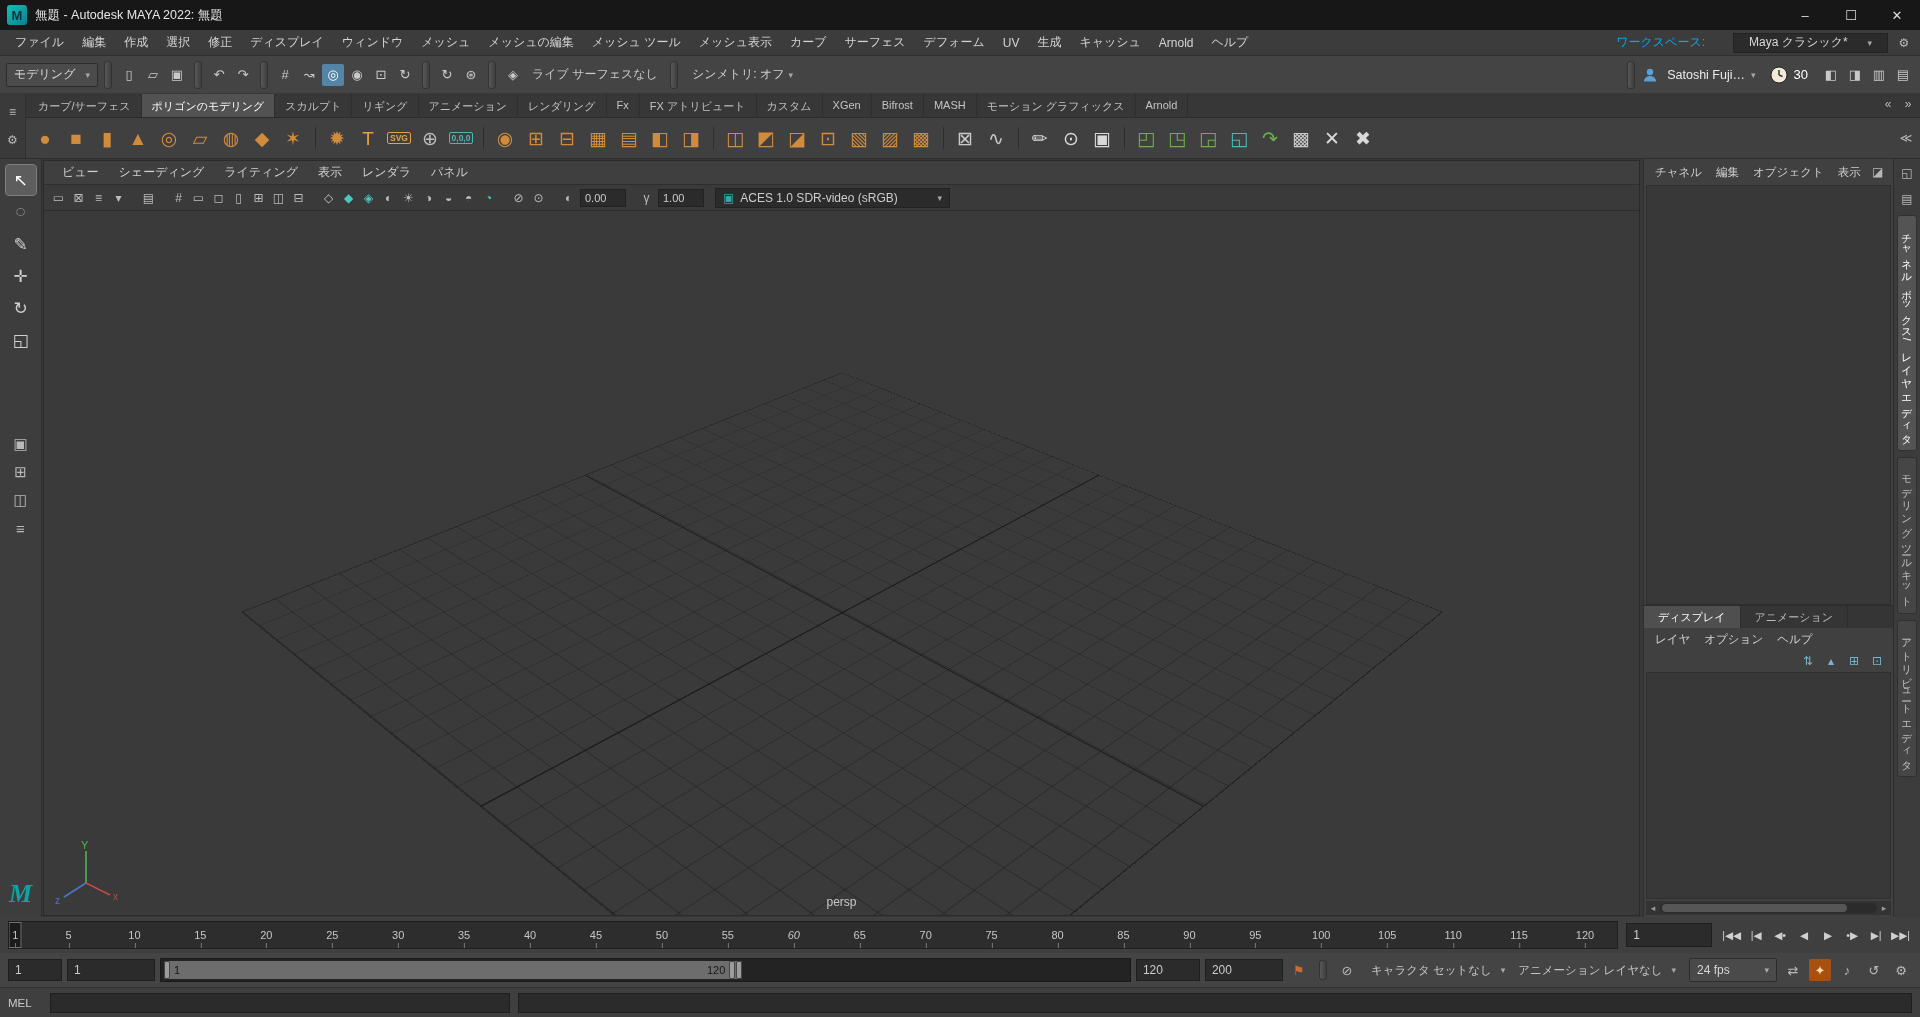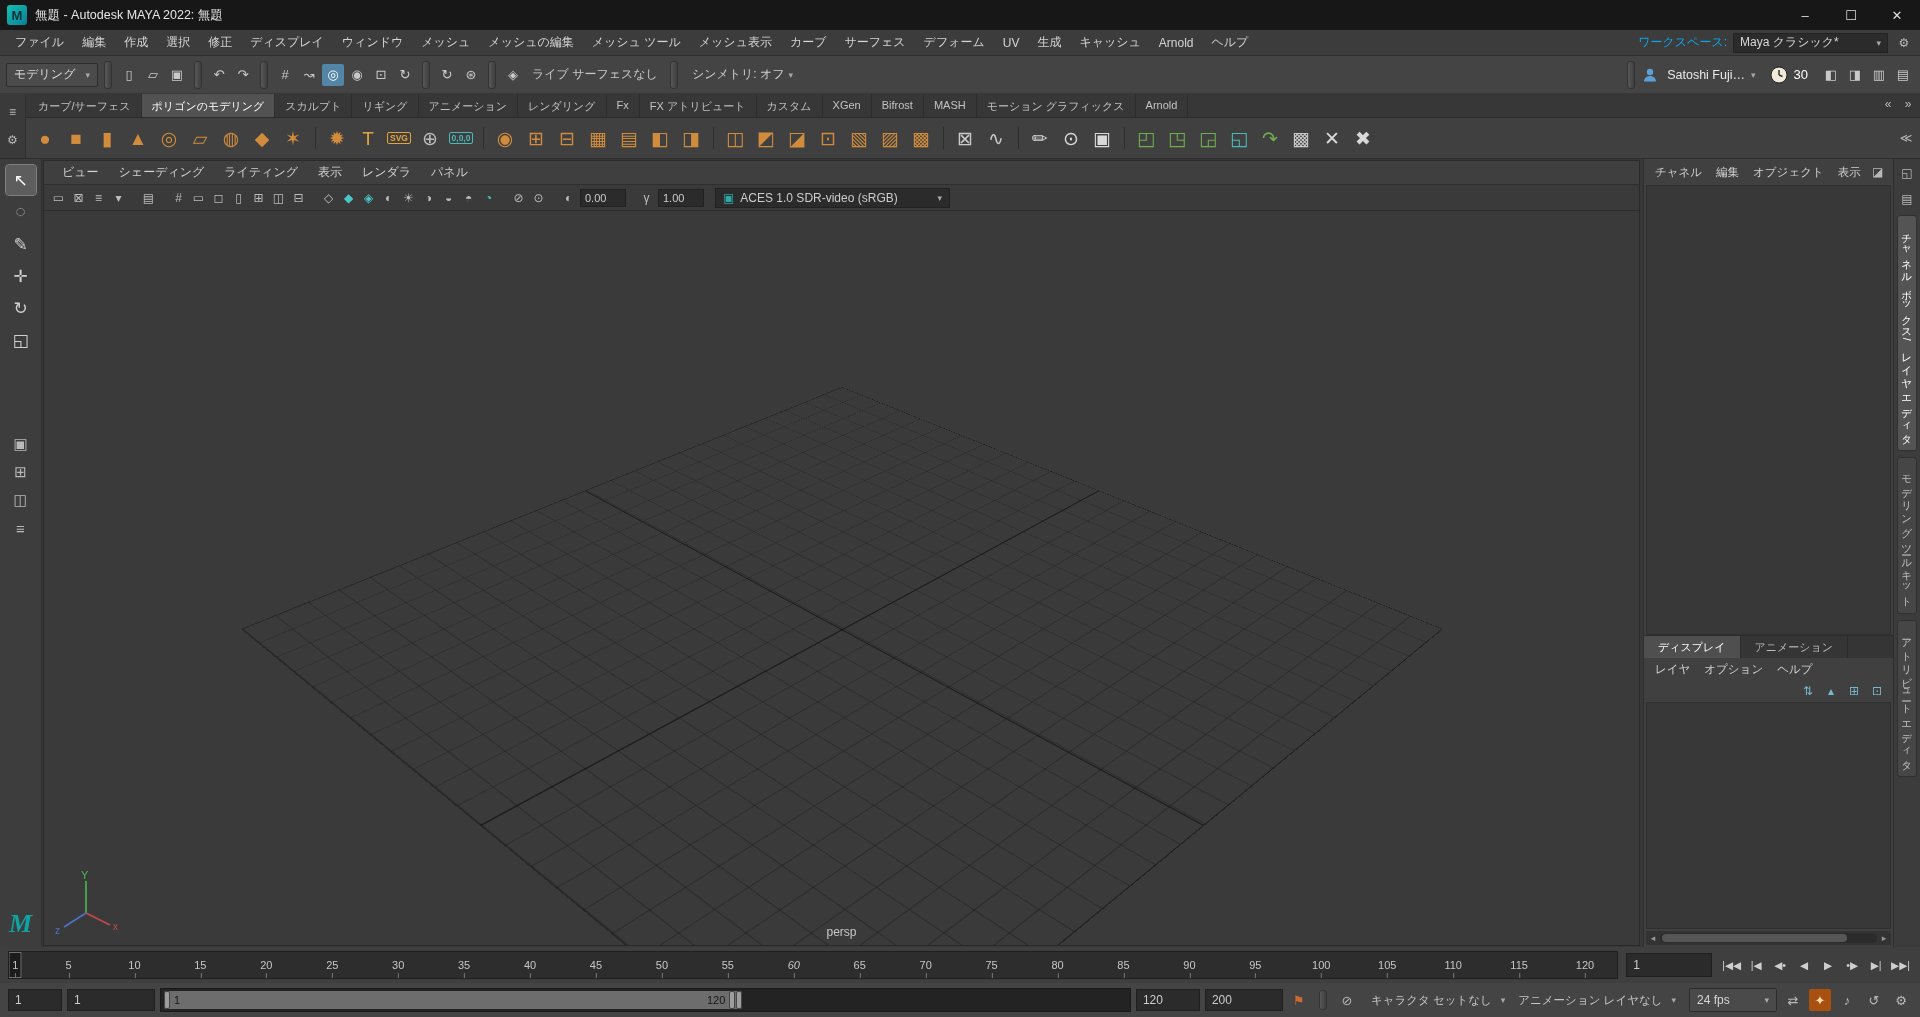--- a/index.html
+++ b/index.html
@@ -13,21 +13,21 @@
 
 .titlebar{height:30px;background:#171717;display:flex;align-items:center;flex:0 0 auto;}
 .maya-badge{width:20px;height:20px;margin:0 8px 0 7px;border-radius:3px;background:linear-gradient(135deg,#16c0b2,#0a7e96);color:#06333d;font-weight:bold;font-size:13px;display:flex;align-items:center;justify-content:center;}
 .title{color:#e6e6e6;font-size:12.5px;}
 .win-btn{width:46px;height:100%;display:flex;align-items:center;justify-content:center;color:#ddd;font-size:13px;}
 
 
 .menubar{height:26px;background:#3c3c3c;border-bottom:1px solid #2f2f2f;display:flex;align-items:center;padding:0 6px;flex:0 0 auto;}
 .menu-item{padding:0 9px;height:100%;display:flex;align-items:center;color:#d4d4d4;white-space:nowrap;}
 .ws-label{color:#0ea5e9;margin-right:6px;white-space:nowrap;}
-.ws-select{display:flex;align-items:center;justify-content:space-between;background:#2b2b2b;border:1px solid #232323;height:20px;padding:0 6px;min-width:155px;color:#d8d8d8;margin-right:6px;}
+.ws-select{display:flex;align-items:center;justify-content:space-between;background:#2b2b2b;border:1px solid #232323;height:20px;padding:0 15px;min-width:155px;color:#d8d8d8;margin-right:6px;margin-left:22px;}
 .sicon{width:20px;height:20px;display:flex;align-items:center;justify-content:center;color:#b9b9b9;font-size:12px;flex:0 0 auto;}
 
 
 .statusline{height:38px;background:#444;border-bottom:1px solid #383838;display:flex;align-items:center;padding:0 6px;gap:2px;flex:0 0 auto;}
 .mode-select{display:flex;align-items:center;justify-content:space-between;background:#4b4b4b;border:1px solid #2d2d2d;border-radius:2px;height:24px;width:92px;padding:0 7px;color:#dcdcdc;flex:0 0 auto;}
 .sep{width:8px;height:28px;margin:0 4px;background:linear-gradient(90deg,#585858,#3e3e3e);border:1px solid #333;border-radius:3px;flex:0 0 auto;}
 .sep.small{height:20px;}
 .ticon{width:22px;height:22px;display:flex;align-items:center;justify-content:center;border-radius:2px;color:#c9c9c9;font-size:13px;flex:0 0 auto;}
 .ticon.sel{background:#5285a6;color:#fff;}
 .slabel{color:#c9c9c9;margin:0 6px;white-space:nowrap;}
@@ -588,15 +588,20 @@
       <span>24 fps</span>
       <span class="dd">▾</span>
     </div>
     <div class="sicon">⇄</div>
     <div class="sicon autokey">✦</div>
     <div class="sicon">♪</div>
     <div class="sicon">↺</div>
     <div class="sicon">⚙</div>
   </div>
 
+  <div class="cmdrow">
+    <div class="cmd-label">MEL</div>
+    <input class="cmd-input" value="" style="">
+    <div class="cmd-result"></div>
+  </div>
 
 
 </div>
 
 </body></html>

